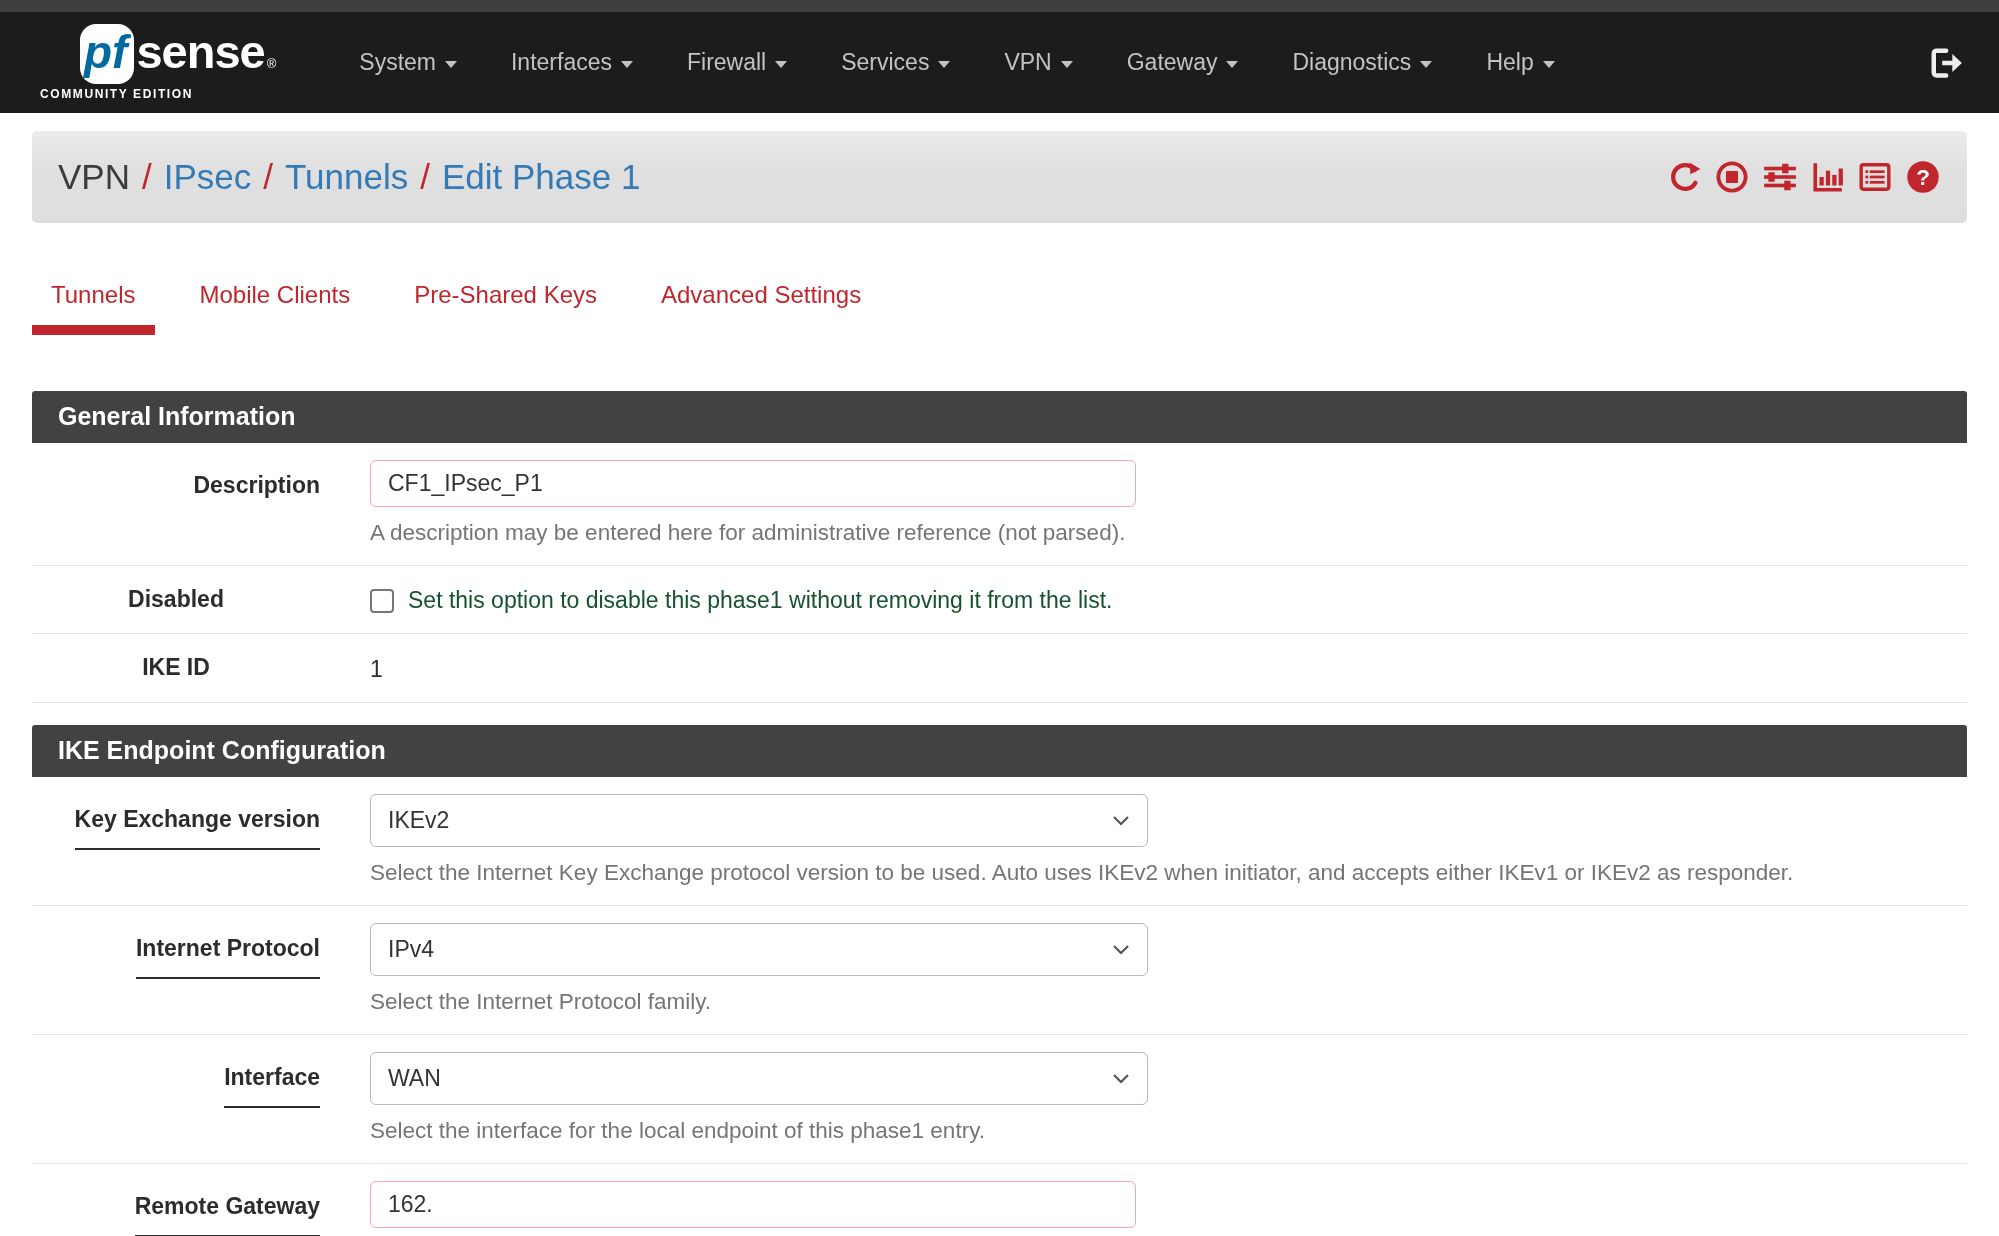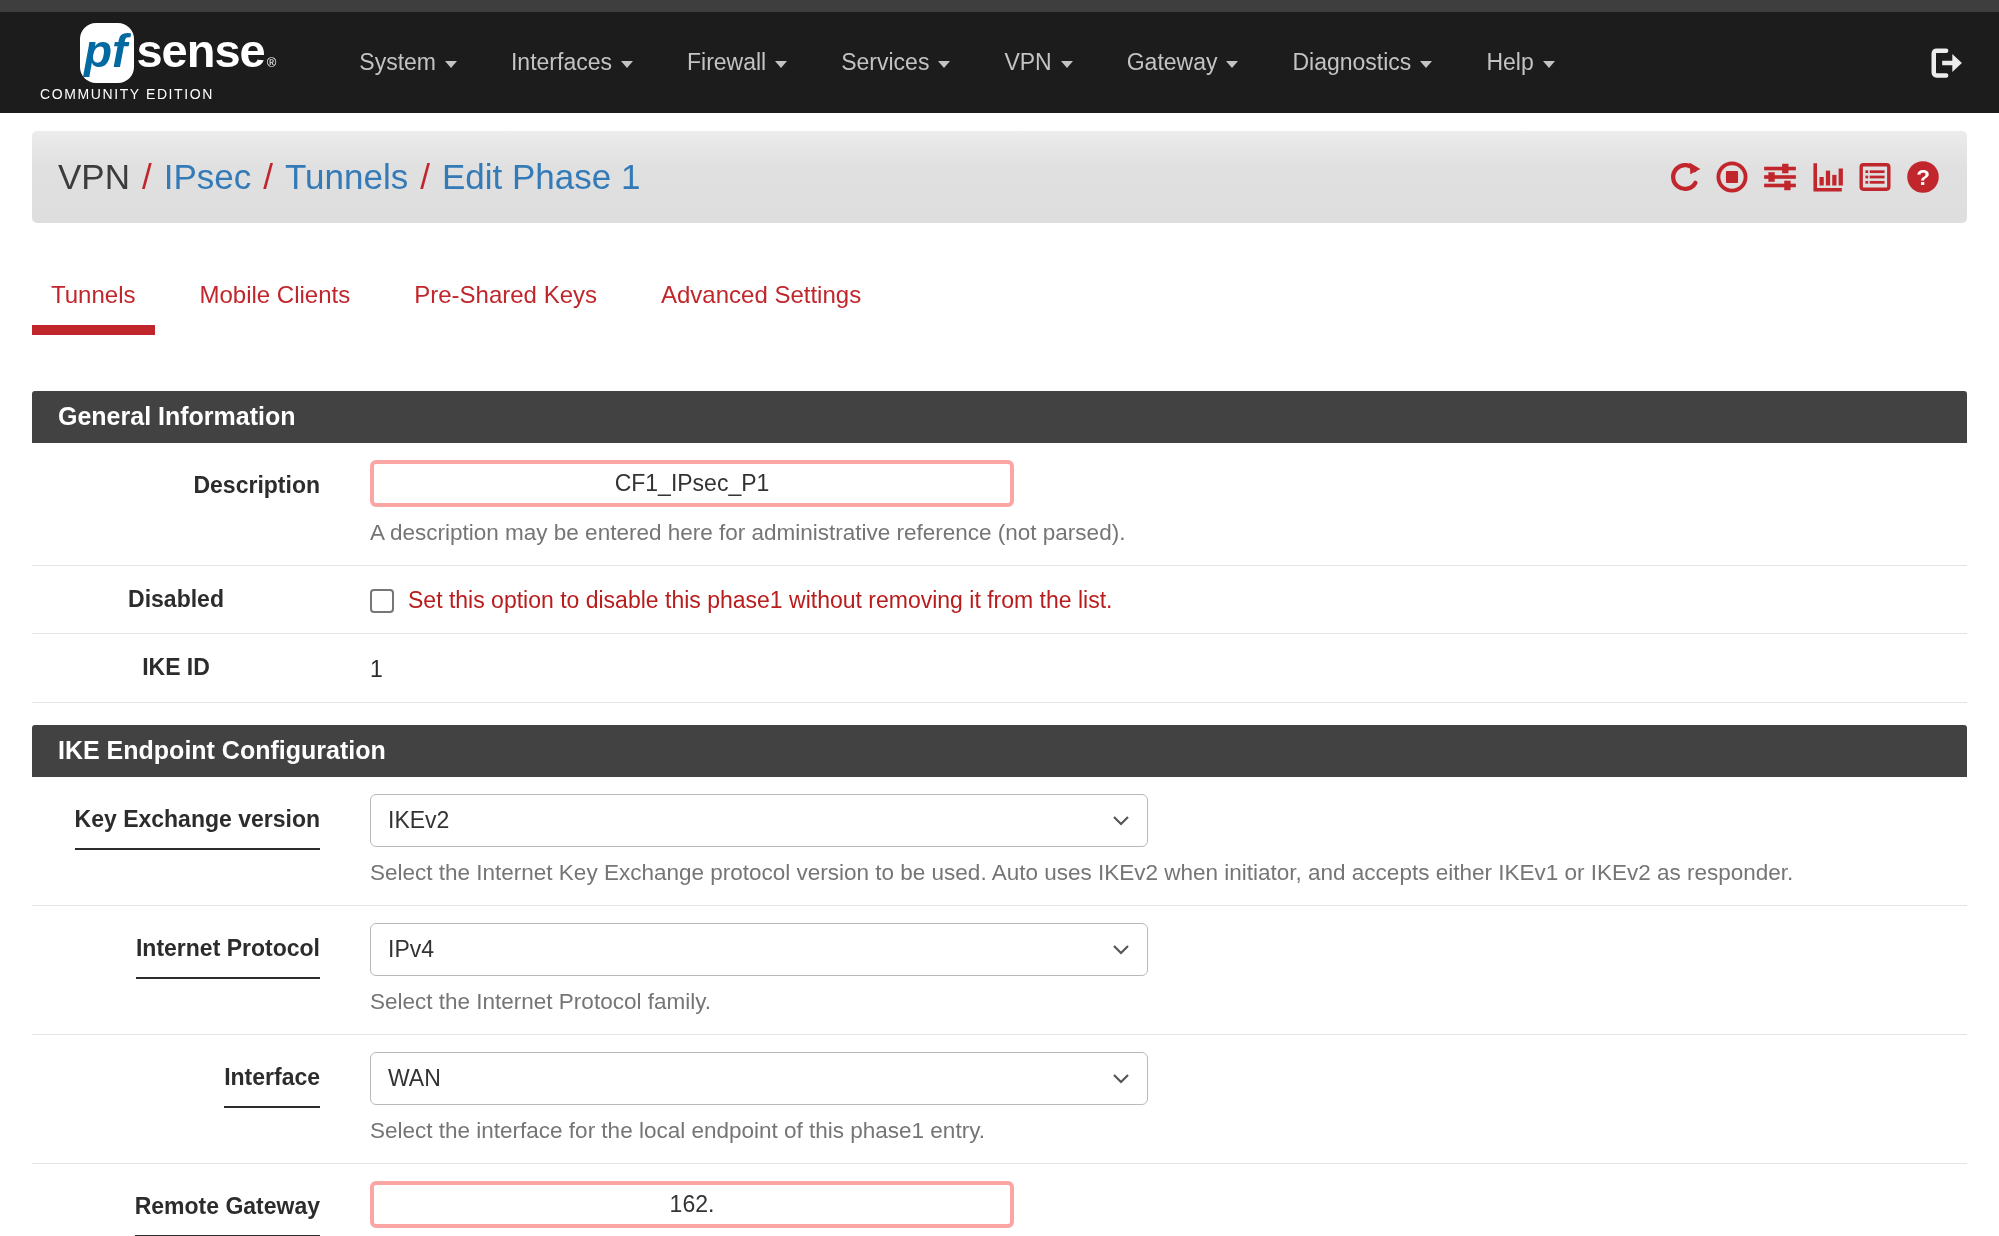--- a/index.html
+++ b/index.html
@@ -10,21 +10,21 @@
   .navbar { position: relative; height: 113px; background: #1c1c1c;
     display: flex; align-items: center; padding-top: 12px; }
   .navbar::before { content: ""; position: absolute; top: 0; left: 0; right: 0;
     height: 12px; background: #3e3e3e; }
   .brand { margin-left: 40px; margin-right: 56px; color: #fff; }
   .brand-row { display: flex; align-items: baseline; }
   .pf-box { background: #fff; color: #0369a1; font-style: italic; font-weight: bold;
     font-size: 46px; line-height: 52px; padding: 2px 7px 6px 4px; border-radius: 16px; margin-left: 40px; }
   .brand-sense { color: #fff; font-weight: bold; font-size: 47px; letter-spacing: -1px; margin-left: 2px; }
   .brand-reg { color: #fff; font-size: 13px; margin-left: 2px; }
-  .brand-sub { color: #fff; font-size: 14px; letter-spacing: 1.6px; font-weight: normal; margin-top: 3px; }
+  .brand-sub { color: #fff; font-size: 12px; letter-spacing: 1.6px; font-weight: bold; margin-top: 3px; }
   .nav-items { display: flex; align-items: center; }
   .nav-item { color: #c3c3c3; font-size: 23px; padding: 0 27px; cursor: pointer;
     display: flex; align-items: center; }
   .caret { display: inline-block; width: 0; height: 0; margin-left: 9px; margin-top: 3px;
     border-left: 6px solid transparent; border-right: 6px solid transparent;
     border-top: 7px solid #c3c3c3; }
   .signout { margin-left: auto; margin-right: 36px; cursor: pointer; display: flex; }
 
   
   .crumbbar { margin: 18px 32px 0; height: 92px; border-radius: 5px;
@@ -48,30 +48,30 @@
   .section { margin: 56px 32px 0; }
   .section + .section { margin-top: 22px; }
   .section-head { background: #424242; color: #fff; font-weight: bold; font-size: 25px;
     padding: 11px 26px 12px; border-radius: 3px 3px 0 0; }
   .frow { display: grid; grid-template-columns: 288px 1fr; column-gap: 50px;
     padding: 17px 0 19px; border-bottom: 1px solid #e4e4e4; }
   .flabel { text-align: right; font-weight: bold; font-size: 23px; color: #2c2c2c; padding-top: 12px; }
   .flabel.nopad { padding-top: 3px; text-align: center; }
   .flabel .ul { border-bottom: 2px solid #2c2c2c; padding-bottom: 16px; }
   .fcontrol { padding-right: 40px; }
-  .text-input { width: 644px; height: 47px; border: 4px solid #fca5a5; border-radius: 6px;
-    padding: 0 17px; font-size: 23px; color: #333; font-family: inherit; background: #fff; text-align: center; }
+  .text-input { width: 766px; height: 47px; border: 1px solid #fca5a5; border-radius: 6px;
+    padding: 0 17px; font-size: 23px; color: #333; font-family: inherit; background: #fff; }
   .selectbox { width: 778px; height: 53px; border: 1px solid #b9b9b9; border-radius: 6px;
     padding: 0 17px; font-size: 23px; color: #333; background: #fff; display: flex;
     align-items: center; justify-content: space-between; cursor: pointer; }
   .help { font-size: 22.5px; color: #757575; margin-top: 13px; display: flex; align-items: center; }
   .chk-line { display: flex; align-items: center; padding-top: 4px; }
   .chk { width: 24px; height: 24px; border: 2px solid #767676; border-radius: 4px;
     background: #fff; appearance: none; cursor: pointer; }
-  .chk-text { font-size: 23px; color: #b91c1c; margin-left: 14px; }
+  .chk-text { font-size: 23px; color: #14532d; margin-left: 14px; }
   .static-val { font-size: 23px; color: #2c2c2c; padding-top: 5px; }
   .info-badge { display: inline-flex; align-items: center; justify-content: center;
     width: 31px; height: 31px; border-radius: 50%; background: #1e7bc4; color: #fff;
     font-weight: bold; font-size: 20px; margin-left: 14px; cursor: pointer;
     font-family: "Liberation Serif", serif; }
 </style>
 </head>
 <body>
 
 <div class="navbar">

